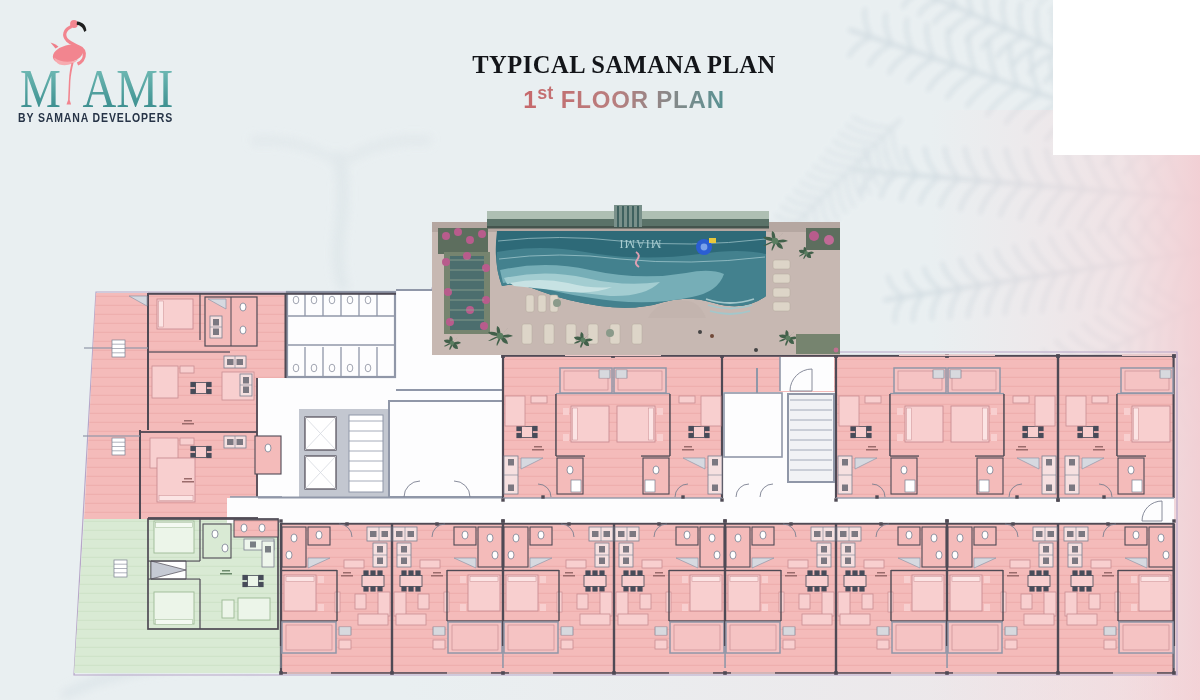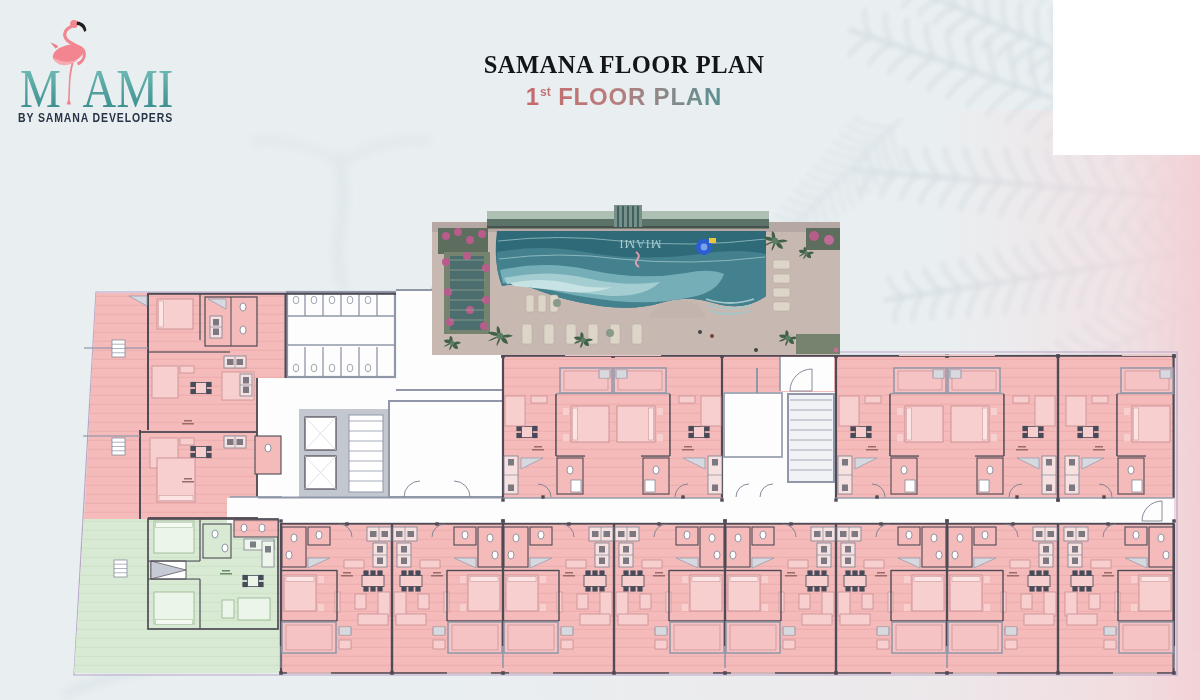--- a/index.html
+++ b/index.html
@@ -2,21 +2,21 @@
 <html><head><meta charset="utf-8">
 <style>
   html,body{margin:0;padding:0;width:1200px;height:700px;overflow:hidden;background:#e9eff1;
     font-family:"Liberation Sans", sans-serif;}
   .abs{position:absolute;}
   #t1{left:384px;top:51px;width:480px;text-align:center;font-family:"Liberation Serif",serif;
       font-weight:bold;font-size:24.5px;letter-spacing:0.5px;color:#131519;}
   #t2{left:384px;top:83px;width:480px;text-align:center;font-weight:bold;font-size:24px;letter-spacing:0.8px;}
   #t2 span.g{display:inline-block;background:linear-gradient(90deg,#c7686b 0%,#b97e7e 45%,#589293 100%);
       -webkit-background-clip:text;background-clip:text;color:transparent;}
-  #t2 sup{font-size:12px;letter-spacing:0;text-align:right;}
+  #t2 sup{font-size:18px;letter-spacing:0;text-align:right;}
 </style></head>
 <body>
 
 <svg class="abs" style="left:0;top:0" width="1200" height="700" viewBox="0 0 1200 700">
 <defs>
   <filter id="bl" x="-30%" y="-30%" width="160%" height="160%">
         <feGaussianBlur stdDeviation="2.6"></feGaussianBlur>
       </filter>
   <filter id="bl2" x="-40%" y="-40%" width="180%" height="180%">
         <feGaussianBlur stdDeviation="4"></feGaussianBlur>
@@ -1586,13 +1586,13 @@
     <path d="M71.5,26.5 C64.5,29.5 62.5,35.5 67.5,40.5 C73.5,46.5 83.5,45.5 84.3,53.5 C84.8,58.8 81,62.5 77.5,64" fill="none" stroke="#f2858f" stroke-width="3.2"></path>
     <circle cx="74" cy="24" r="3.9" fill="#f2858f"></circle>
     <path d="M77,21.6 C83,22.1 85.9,25.4 86.4,30.6 L84.3,31.9 C82.9,27 80,25.1 76.7,24.7 Z" fill="#1f1f1f"></path>
     <path d="M73.5,63 C72,69 70.9,75 70.4,81 L69.7,100 L68.1,100 L68.9,81 C69.3,73 70.5,67 71.5,63 Z" fill="#f2858f"></path>
     <path d="M68.1,100 l1.6,0 l1.4,4.5 l-4.6,0 Z" fill="#f2858f"></path>
   </g>
   <text x="18" y="121.5" font-size="12" font-weight="bold" fill="#273447" letter-spacing="1" textLength="155" lengthAdjust="spacingAndGlyphs">BY SAMANA DEVELOPERS</text>
 </g>
 </svg>
 
-<div id="t1" class="abs">SAMANA FLOOR PLAN</div>
+<div id="t1" class="abs">TYPICAL SAMANA PLAN</div>
 <div id="t2" class="abs"><span class="g">1<sup>st</sup>&nbsp;FLOOR PLAN</span></div>
 </body></html>

